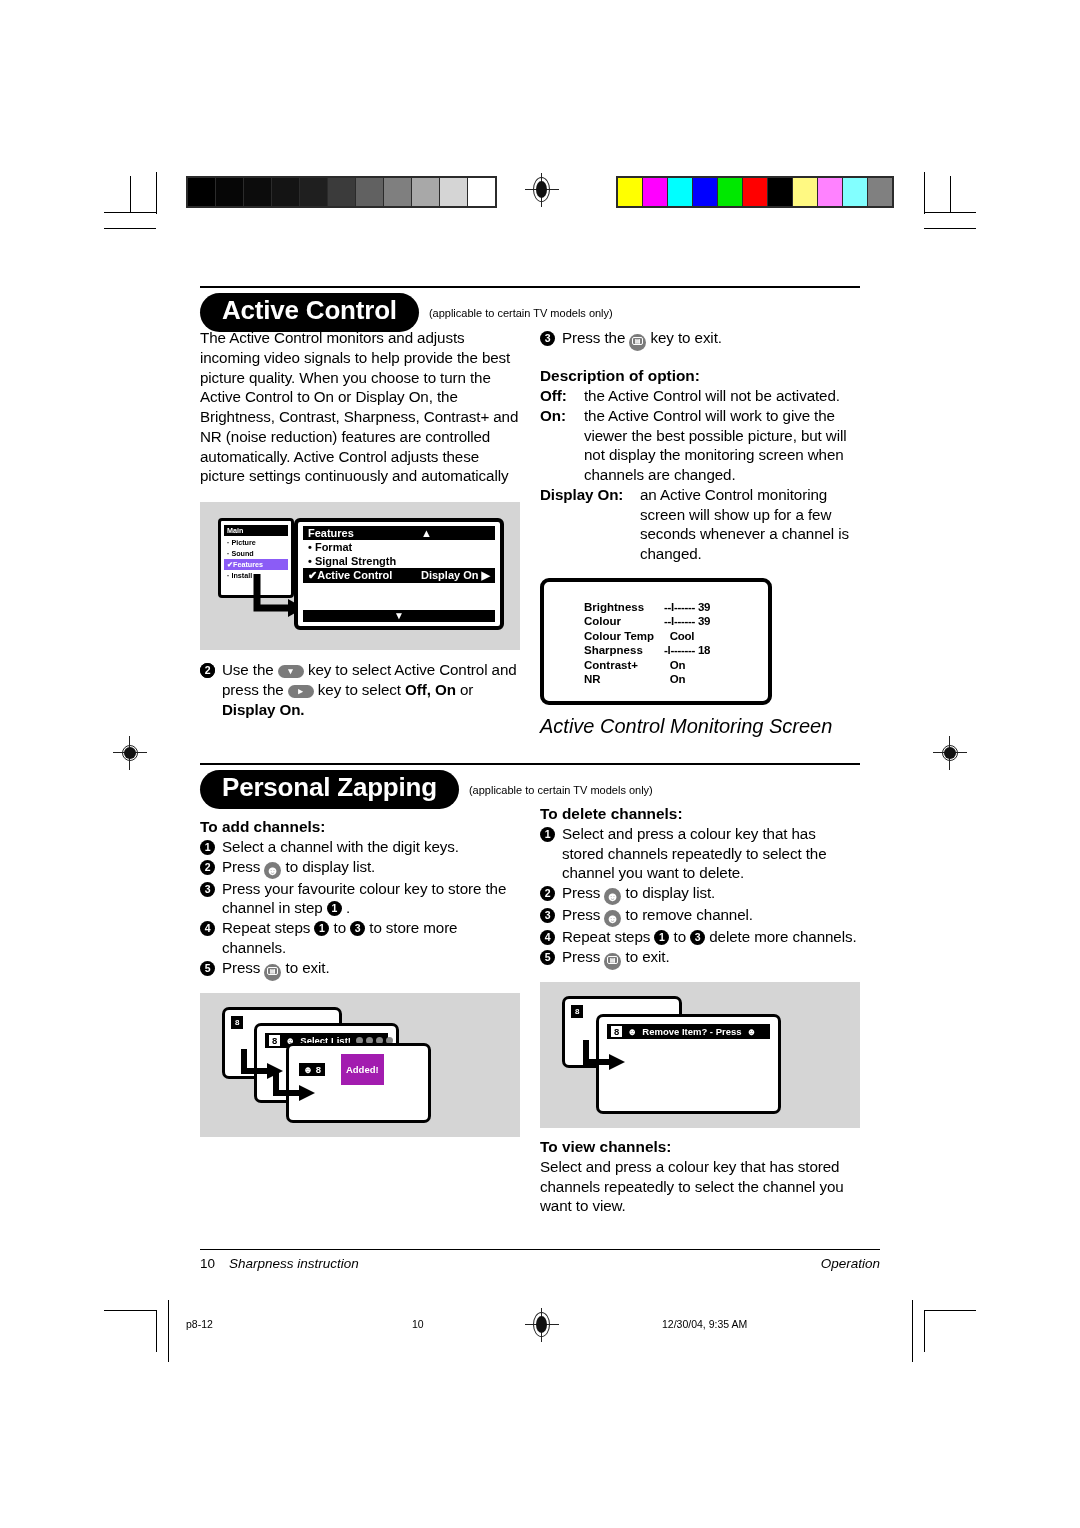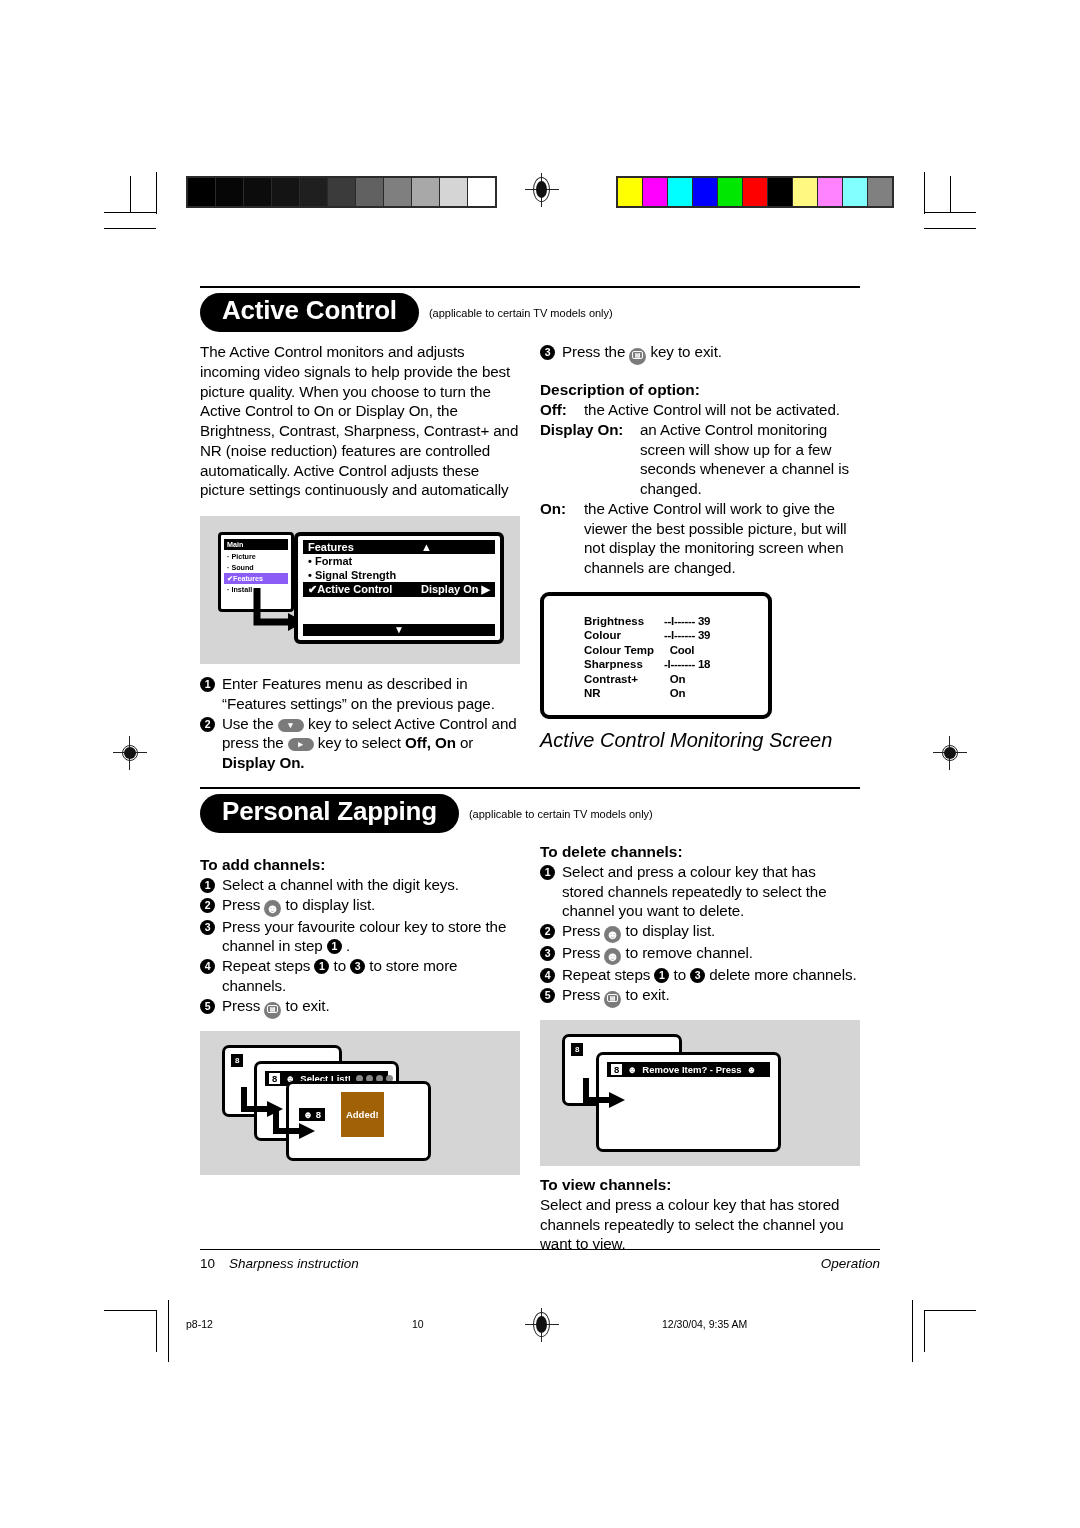--- a/index.html
+++ b/index.html
@@ -82,21 +82,21 @@
   }
   .sec-note {
     font-size: 11px;
     font-weight: normal;
     margin-left: 10px;
     margin-bottom: 9px;
     white-space: nowrap;
   }
 
   
-  .cols { display: flex; gap: 20px; margin-top: 14px; }
+  .cols { display: flex; gap: 20px; }
   .col { width: 320px; }
 
   p.body, .body {
     font-size: 15.2px;
     line-height: 1.30;
     margin: 0 0 0 0;
     letter-spacing: -0.1px;
   }
   .bold { font-weight: bold; }
   .sub-head { font-size: 15.4px; font-weight: bold; margin-top: 13px; margin-bottom: 1px; }
@@ -271,21 +271,21 @@
   .osd-dots i {
     width: 7px; height: 7px; border-radius: 50%;
     background: #888; display: block;
   }
   .osd-line {
     position: absolute; top: 26px; left: 22px;
     font-size: 9.5px; font-weight: bold;
     display: flex; align-items: center; gap: 16px;
   }
   .osd-line .tag { background: #000; color:#fff; padding: 1px 4px; }
-  .osd-line .hl { background: #a16207; color:#fff; padding: 17px 5px; }
+  .osd-line .hl { background: #a21caf; color:#fff; padding: 10px 5px; }
   .elbow { position: absolute; }
 
   
   .foot-rule {
     position: absolute; left: 200px; right: 200px; top: 1249px;
     border-top: 1.6px solid #000;
   }
   .foot {
     position: absolute; left: 200px; right: 200px; top: 1256px;
     display: flex; justify-content: space-between; align-items: baseline;
@@ -435,46 +435,46 @@
                 <span>▶</span>
               </span>
             </div>
             <div class="mr-foot">▼</div>
           </div>
         </div>
       </div>
 
       <ul class="steps" style="margin-top:10px;">
         <li>
-          <span class="num">1</span><span>Enter Features menu as described in “Features settings” on the previous page.</span>
+          <span class="num">1</span>
         </li>
         <li>
           <span class="num">2</span><span>Use the </span><span class="key">▾</span><span> key to select Active Control and press the </span><span class="key">▸</span><span> key to select </span><span class="bold">Off, On</span><span> or </span><span class="bold">Display On.</span>
         </li>
       </ul>
     </div>
 
     <div class="col">
       <div class="body" style="position:relative; padding-left:22px;">
         <span class="num" style="position:absolute;left:0;top:3px;">3</span><span>Press the </span><span class="key menu"><span class="inner">▤</span></span><span> key to exit.</span>
       </div>
 
       <div class="sub-head" style="margin-top:16px;">Description of option:</div>
 
       <div class="body" style="display:flex;">
         <span class="bold" style="width:44px; flex:none;">Off:</span>
         <span>the Active Control will not be activated.</span>
       </div>
       <div class="body" style="display:flex;">
+        <span class="bold" style="width:44px; flex:none;">On:</span>
+        <span>the Active Control will work to give the viewer the best possible picture, but will not display the monitoring screen when channels are changed.</span>
+      </div>
+      <div class="body" style="display:flex;">
         <span class="bold" style="width:100px; flex:none;">Display On:</span>
         <span>an Active Control monitoring screen will show up for a few seconds whenever a channel is changed.</span>
-      </div>
-      <div class="body" style="display:flex;">
-        <span class="bold" style="width:44px; flex:none;">On:</span>
-        <span>the Active Control will work to give the viewer the best possible picture, but will not display the monitoring screen when channels are changed.</span>
       </div>
 
       <div class="mon-box">
         <div class="mon-row">
           <span class="lbl">Brightness</span>
           <span class="val">--l------ 39</span>
         </div>
         <div class="mon-row">
           <span class="lbl">Colour</span>
           <span class="val">--l------ 39</span>
@@ -493,21 +493,21 @@
         </div>
         <div class="mon-row">
           <span class="lbl">NR</span>
           <span class="val">  On</span>
         </div>
       </div>
       <div class="mon-cap">Active Control Monitoring Screen</div>
     </div>
   </div>
 
-  <div class="sec-header" style="margin-top:14px;">
+  <div class="sec-header" style="margin-top:25px;">
     <div class="sec-pill">Personal Zapping</div>
     <div class="sec-note">(applicable to certain TV models only)</div>
   </div>
 
   <div class="cols">
 
     <div class="col">
 
       <div class="sub-head">To add channels:</div>
 

